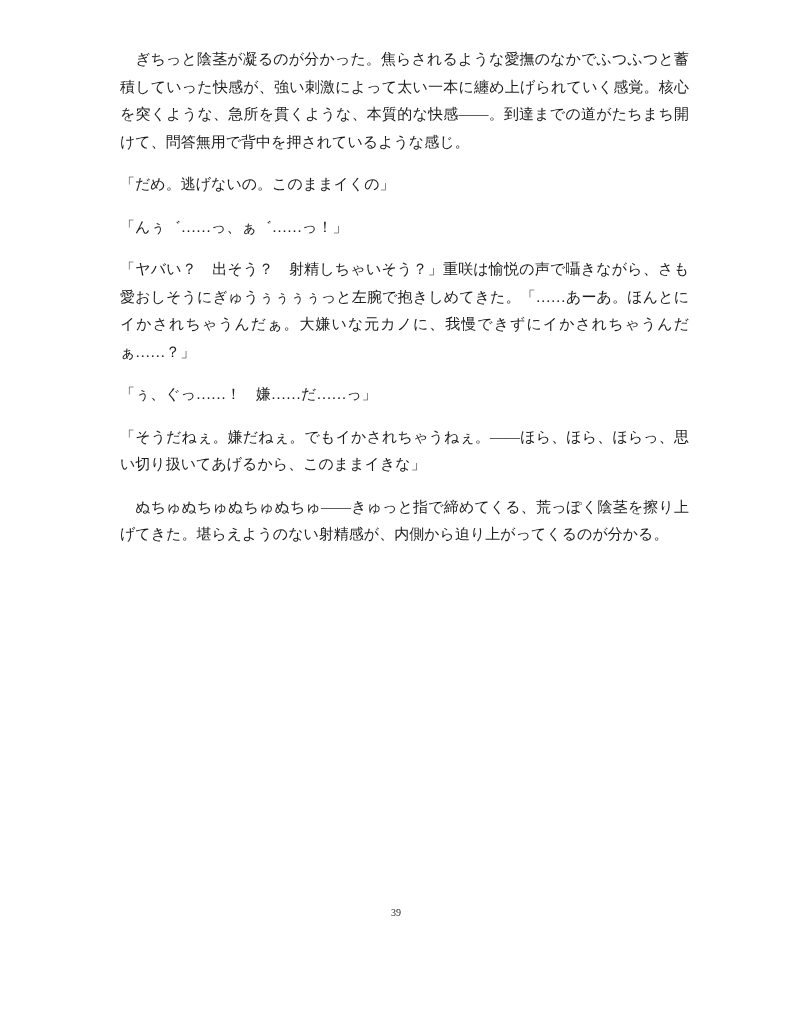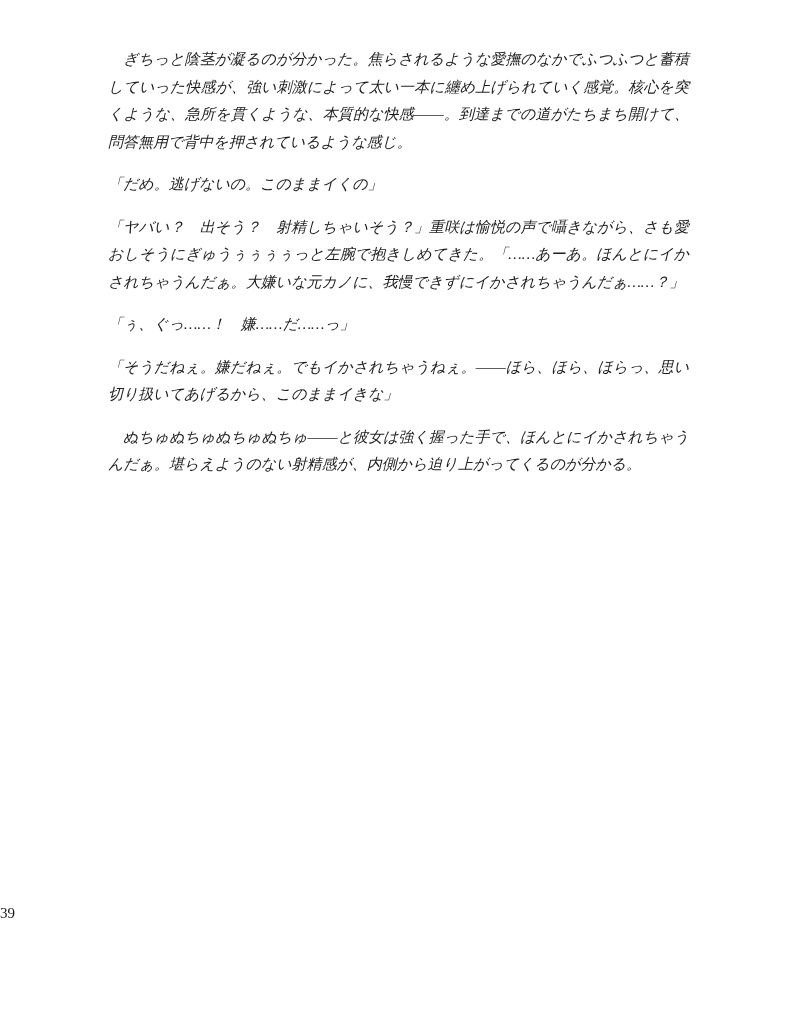--- a/index.html
+++ b/index.html
@@ -21,45 +21,45 @@
     top: 46px;
     left: 104px;
     width: 585px;
     font-size: 15px;
     line-height: 27.5px;
     text-align: justify;
     text-justify: inter-ideograph;
     letter-spacing: 0;
   }
   .text-body p {
-    margin: 0 0 15px 4px;
+    margin: 0 0 15px 16px;
     padding: 0;
-    font-style: italic;
   }
   .text-body p:last-child {
     margin-bottom: 0;
   }
   .page-footer {
     position: absolute;
     top: 902px;
     left: 0;
     width: 100%;
-    text-align: left;
-    font-size: 15px;
+    text-align: center;
+    font-size: 10px;
     line-height: 22px;
   }
 </style>
 </head>
 <body>
 
 <div class="page">
   <main class="text-body">
     <p>　ぎちっと陰茎が凝るのが分かった。焦らされるような愛撫のなかでふつふつと蓄積していった快感が、強い刺激によって太い一本に纏め上げられていく感覚。核心を突くような、急所を貫くような、本質的な快感――。到達までの道がたちまち開けて、問答無用で背中を押されているような感じ。</p>
     <p>「だめ。逃げないの。このままイくの」</p>
+    <p>「んぅ゛……っ、ぁ゛……っ！」</p>
     <p>「ヤバい？　出そう？　射精しちゃいそう？」重咲は愉悦の声で囁きながら、さも愛おしそうにぎゅうぅぅぅぅっと左腕で抱きしめてきた。「……あーあ。ほんとにイかされちゃうんだぁ。大嫌いな元カノに、我慢できずにイかされちゃうんだぁ……？」</p>
     <p>「ぅ、ぐっ……！　嫌……だ……っ」</p>
     <p>「そうだねぇ。嫌だねぇ。でもイかされちゃうねぇ。――ほら、ほら、ほらっ、思い切り扱いてあげるから、このままイきな」</p>
-    <p>　ぬちゅぬちゅぬちゅぬちゅ――と彼女は強く握った手で、ほんとにイかされちゃうんだぁ。堪らえようのない射精感が、内側から迫り上がってくるのが分かる。</p>
+    <p>　ぬちゅぬちゅぬちゅぬちゅ――きゅっと指で締めてくる、荒っぽく陰茎を擦り上げてきた。堪らえようのない射精感が、内側から迫り上がってくるのが分かる。</p>
   </main>
   <footer class="page-footer">
     <span>39</span>
   </footer>
 </div>
 
 </body></html>

